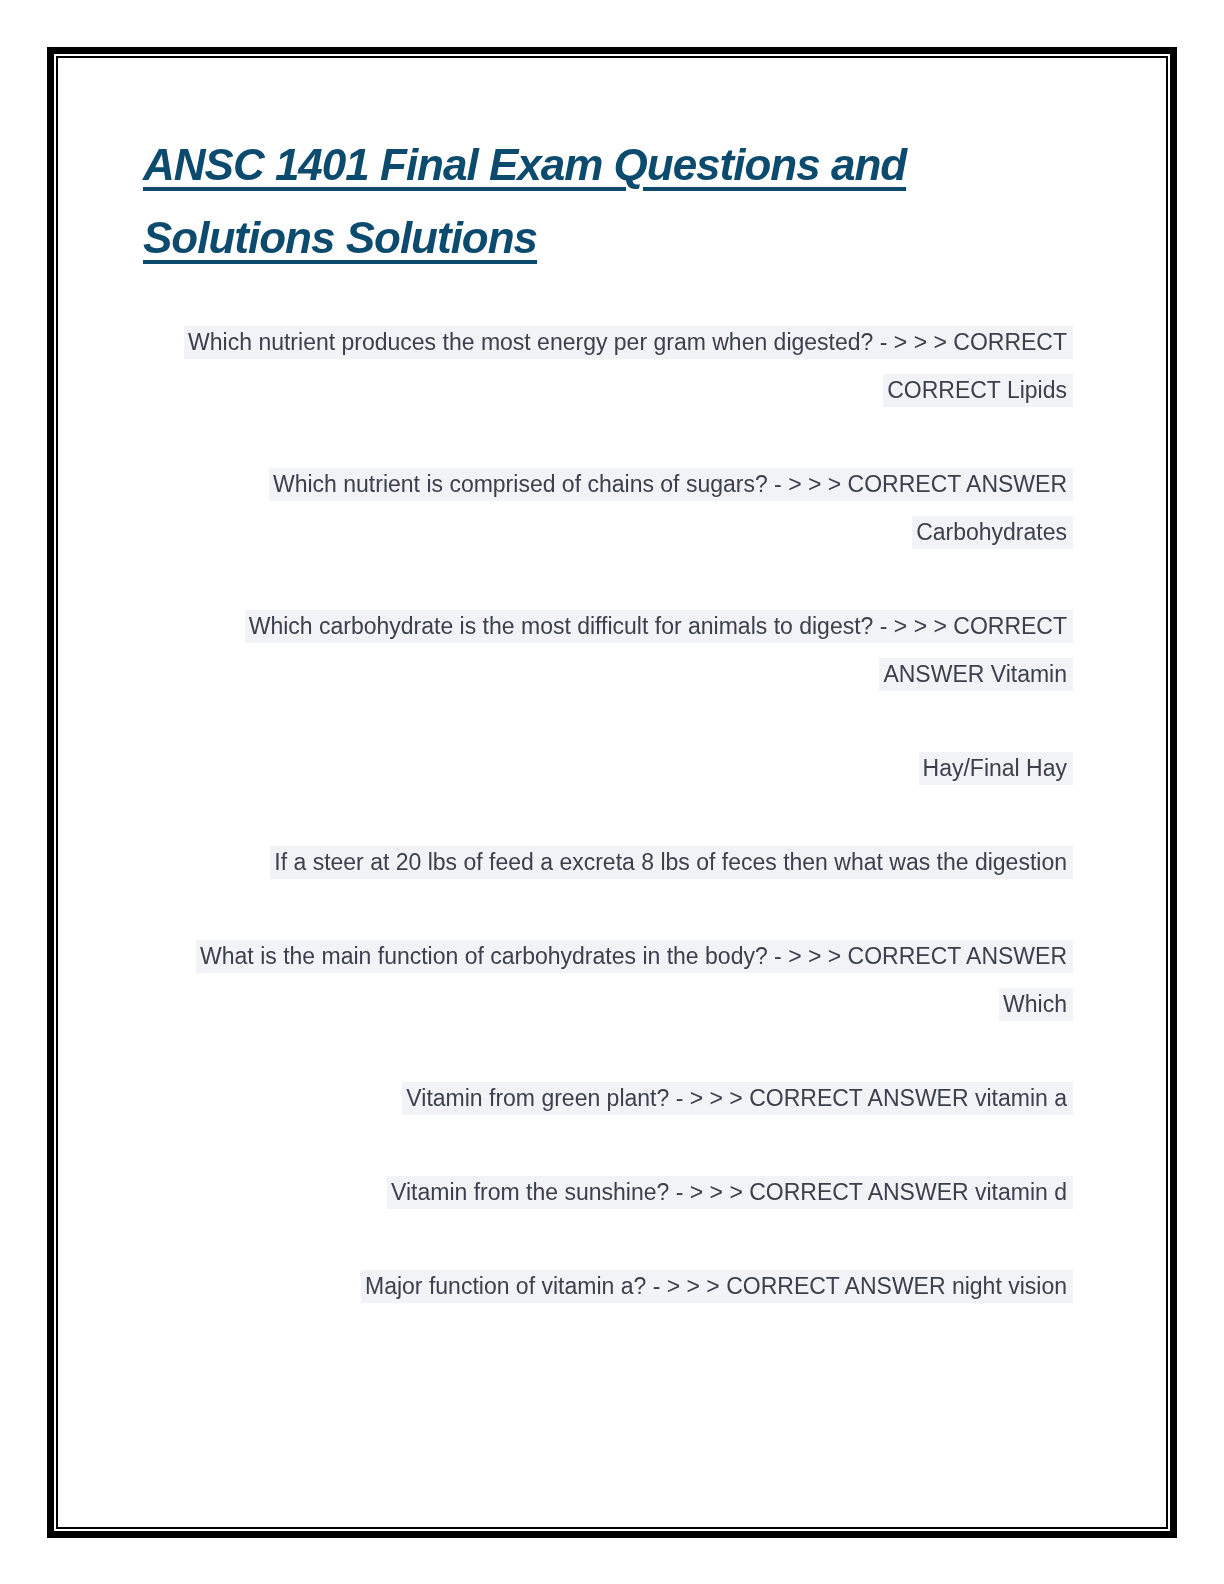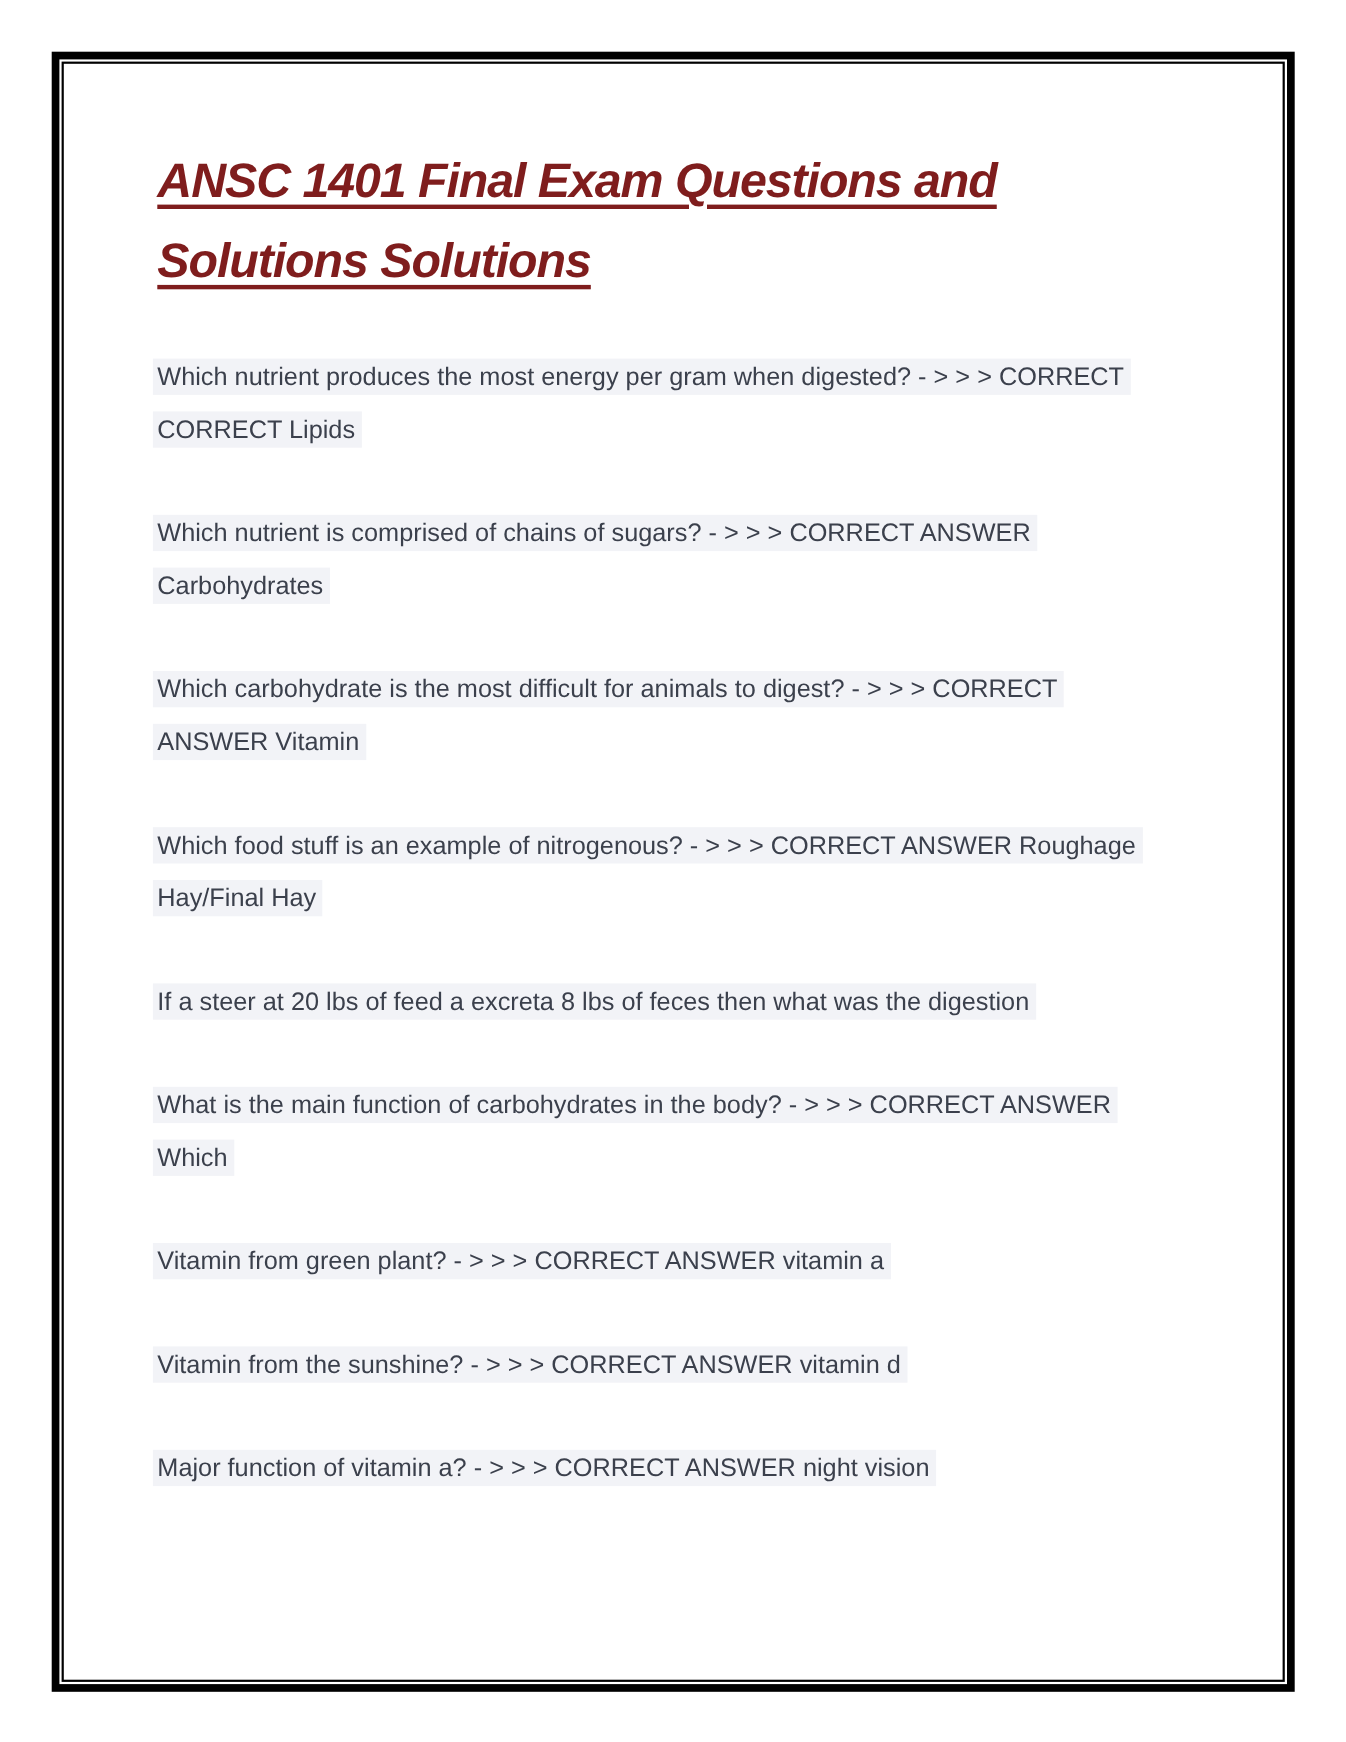--- a/index.html
+++ b/index.html
@@ -34,32 +34,33 @@
     left: 143px;
     top: 0;
     width: 930px;
   }
   .title {
     padding-top: 128px;
     font-size: 44px;
     line-height: 73px;
     font-weight: bold;
     font-style: italic;
-    color: #7f1d1d;
+    color: #0c4a6e;
     letter-spacing: -1px;
   }
   .title .t-line {
     text-decoration: underline;
     text-decoration-thickness: 4px;
     text-underline-offset: 7px;
   }
   .questions {
     margin-top: 44px;
     font-size: 23px;
     color: #3b404c;
+    text-align: right;
   }
   .qa {
     margin: 0 0 46px 0;
   }
   .qa .line {
     line-height: 48px;
     white-space: nowrap;
   }
   .qa .hl {
     background: #f2f3f7;
@@ -86,21 +87,20 @@
         </div>
         <div class="qa">
           <div class="line"><span class="hl">Which nutrient is comprised of chains of sugars? - &gt; &gt; &gt; CORRECT ANSWER</span></div>
           <div class="line"><span class="hl">Carbohydrates</span></div>
         </div>
         <div class="qa">
           <div class="line"><span class="hl">Which carbohydrate is the most difficult for animals to digest? - &gt; &gt; &gt; CORRECT</span></div>
           <div class="line"><span class="hl">ANSWER Vitamin</span></div>
         </div>
         <div class="qa">
-          <div class="line"><span class="hl">Which food stuff is an example of nitrogenous? - &gt; &gt; &gt; CORRECT ANSWER Roughage</span></div>
           <div class="line"><span class="hl">Hay/Final Hay</span></div>
         </div>
         <div class="qa">
           <div class="line"><span class="hl">If a steer at 20 lbs of feed a excreta 8 lbs of feces then what was the digestion</span></div>
         </div>
         <div class="qa">
           <div class="line"><span class="hl">What is the main function of carbohydrates in the body? - &gt; &gt; &gt; CORRECT ANSWER</span></div>
           <div class="line"><span class="hl">Which</span></div>
         </div>
         <div class="qa">

